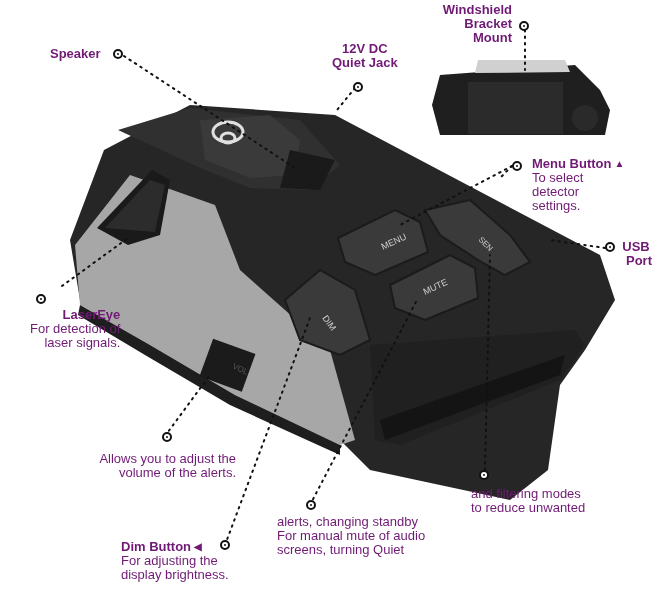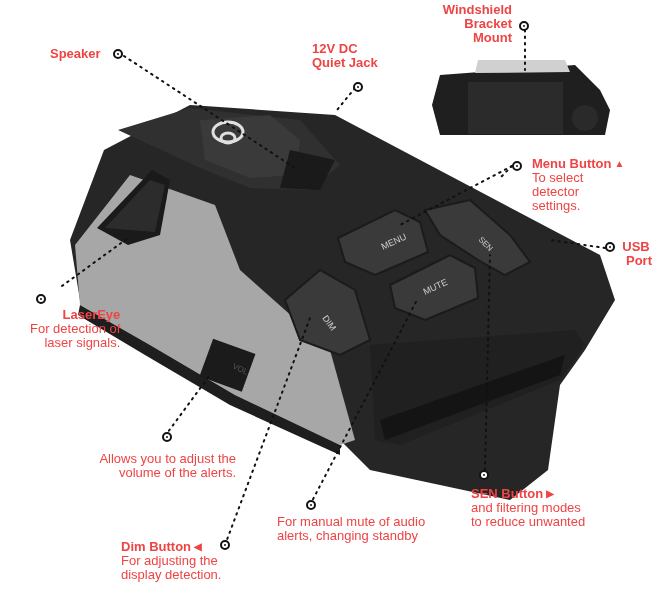--- a/index.html
+++ b/index.html
@@ -1,18 +1,18 @@
 <!DOCTYPE html>
 <html><head>
 <meta charset="utf-8">
 <style>
   html, body { margin:0; padding:0; background:#ffffff; }
   body { width:661px; height:594px; position:relative; overflow:hidden;
          font-family:"Liberation Sans", sans-serif; color:#111111; }
-  .lbl { position:absolute; font-size:13px; line-height:14px; color:#ef4444; }
+  .lbl { position:absolute; font-size:13px; line-height:14px; color:#701a75; }
   .lbl b { font-weight:bold; display:block; }
   .lbl .desc { display:block; }
   .right { text-align:right; }
   svg.canvas { position:absolute; left:0; top:0; }
   .marker { position:absolute; width:10px; height:10px; border:2px solid #111; border-radius:50%;
             background:#fff; box-sizing:border-box; }
   .marker::after { content:""; position:absolute; left:2px; top:2px; width:2px; height:2px;
             border-radius:50%; background:#111; }
   .tri { display:inline-block; font-size:10px; margin-left:3px; vertical-align:1px; }
 </style>
@@ -94,21 +94,21 @@
 <div class="marker" style="left:36px;top:294px;"></div>
 <div class="marker" style="left:162px;top:432px;"></div>
 <div class="marker" style="left:479px;top:470px;"></div>
 <div class="marker" style="left:306px;top:500px;"></div>
 <div class="marker" style="left:220px;top:540px;"></div>
 
 <div class="lbl" style="left:50px;top:47px;">
   <b>Speaker</b>
 </div>
 
-<div class="lbl" style="left:312px;top:42px;">
+<div class="lbl" style="left:332px;top:42px;text-align:center;">
   <b>12V DC</b>
   <b>Quiet Jack</b>
 </div>
 
 <div class="lbl right" style="left:430px;top:3px;width:82px;">
   <b>Windshield</b>
   <b>Bracket</b>
   <b>Mount</b>
 </div>
 
@@ -129,27 +129,27 @@
   <span class="desc">For detection of</span>
   <span class="desc">laser signals.</span>
 </div>
 
 <div class="lbl right" style="left:60px;top:452px;width:176px;">
   <span class="desc">Allows you to adjust the</span>
   <span class="desc">volume of the alerts.</span>
 </div>
 
 <div class="lbl" style="left:471px;top:487px;">
-  <b><span>SEN Button</span><span class="tri">▶</span></b>
   <span class="desc">and filtering modes</span>
   <span class="desc">to reduce unwanted</span>
 </div>
 
 <div class="lbl" style="left:277px;top:515px;">
+  <span class="desc">alerts, changing standby</span>
   <span class="desc">For manual mute of audio</span>
-  <span class="desc">alerts, changing standby</span>
+  <span class="desc">screens, turning Quiet</span>
 </div>
 
 <div class="lbl" style="left:121px;top:540px;">
   <b><span>Dim Button</span><span class="tri">◀</span></b>
   <span class="desc">For adjusting the</span>
-  <span class="desc">display detection.</span>
+  <span class="desc">display brightness.</span>
 </div>
 
 </body></html>

